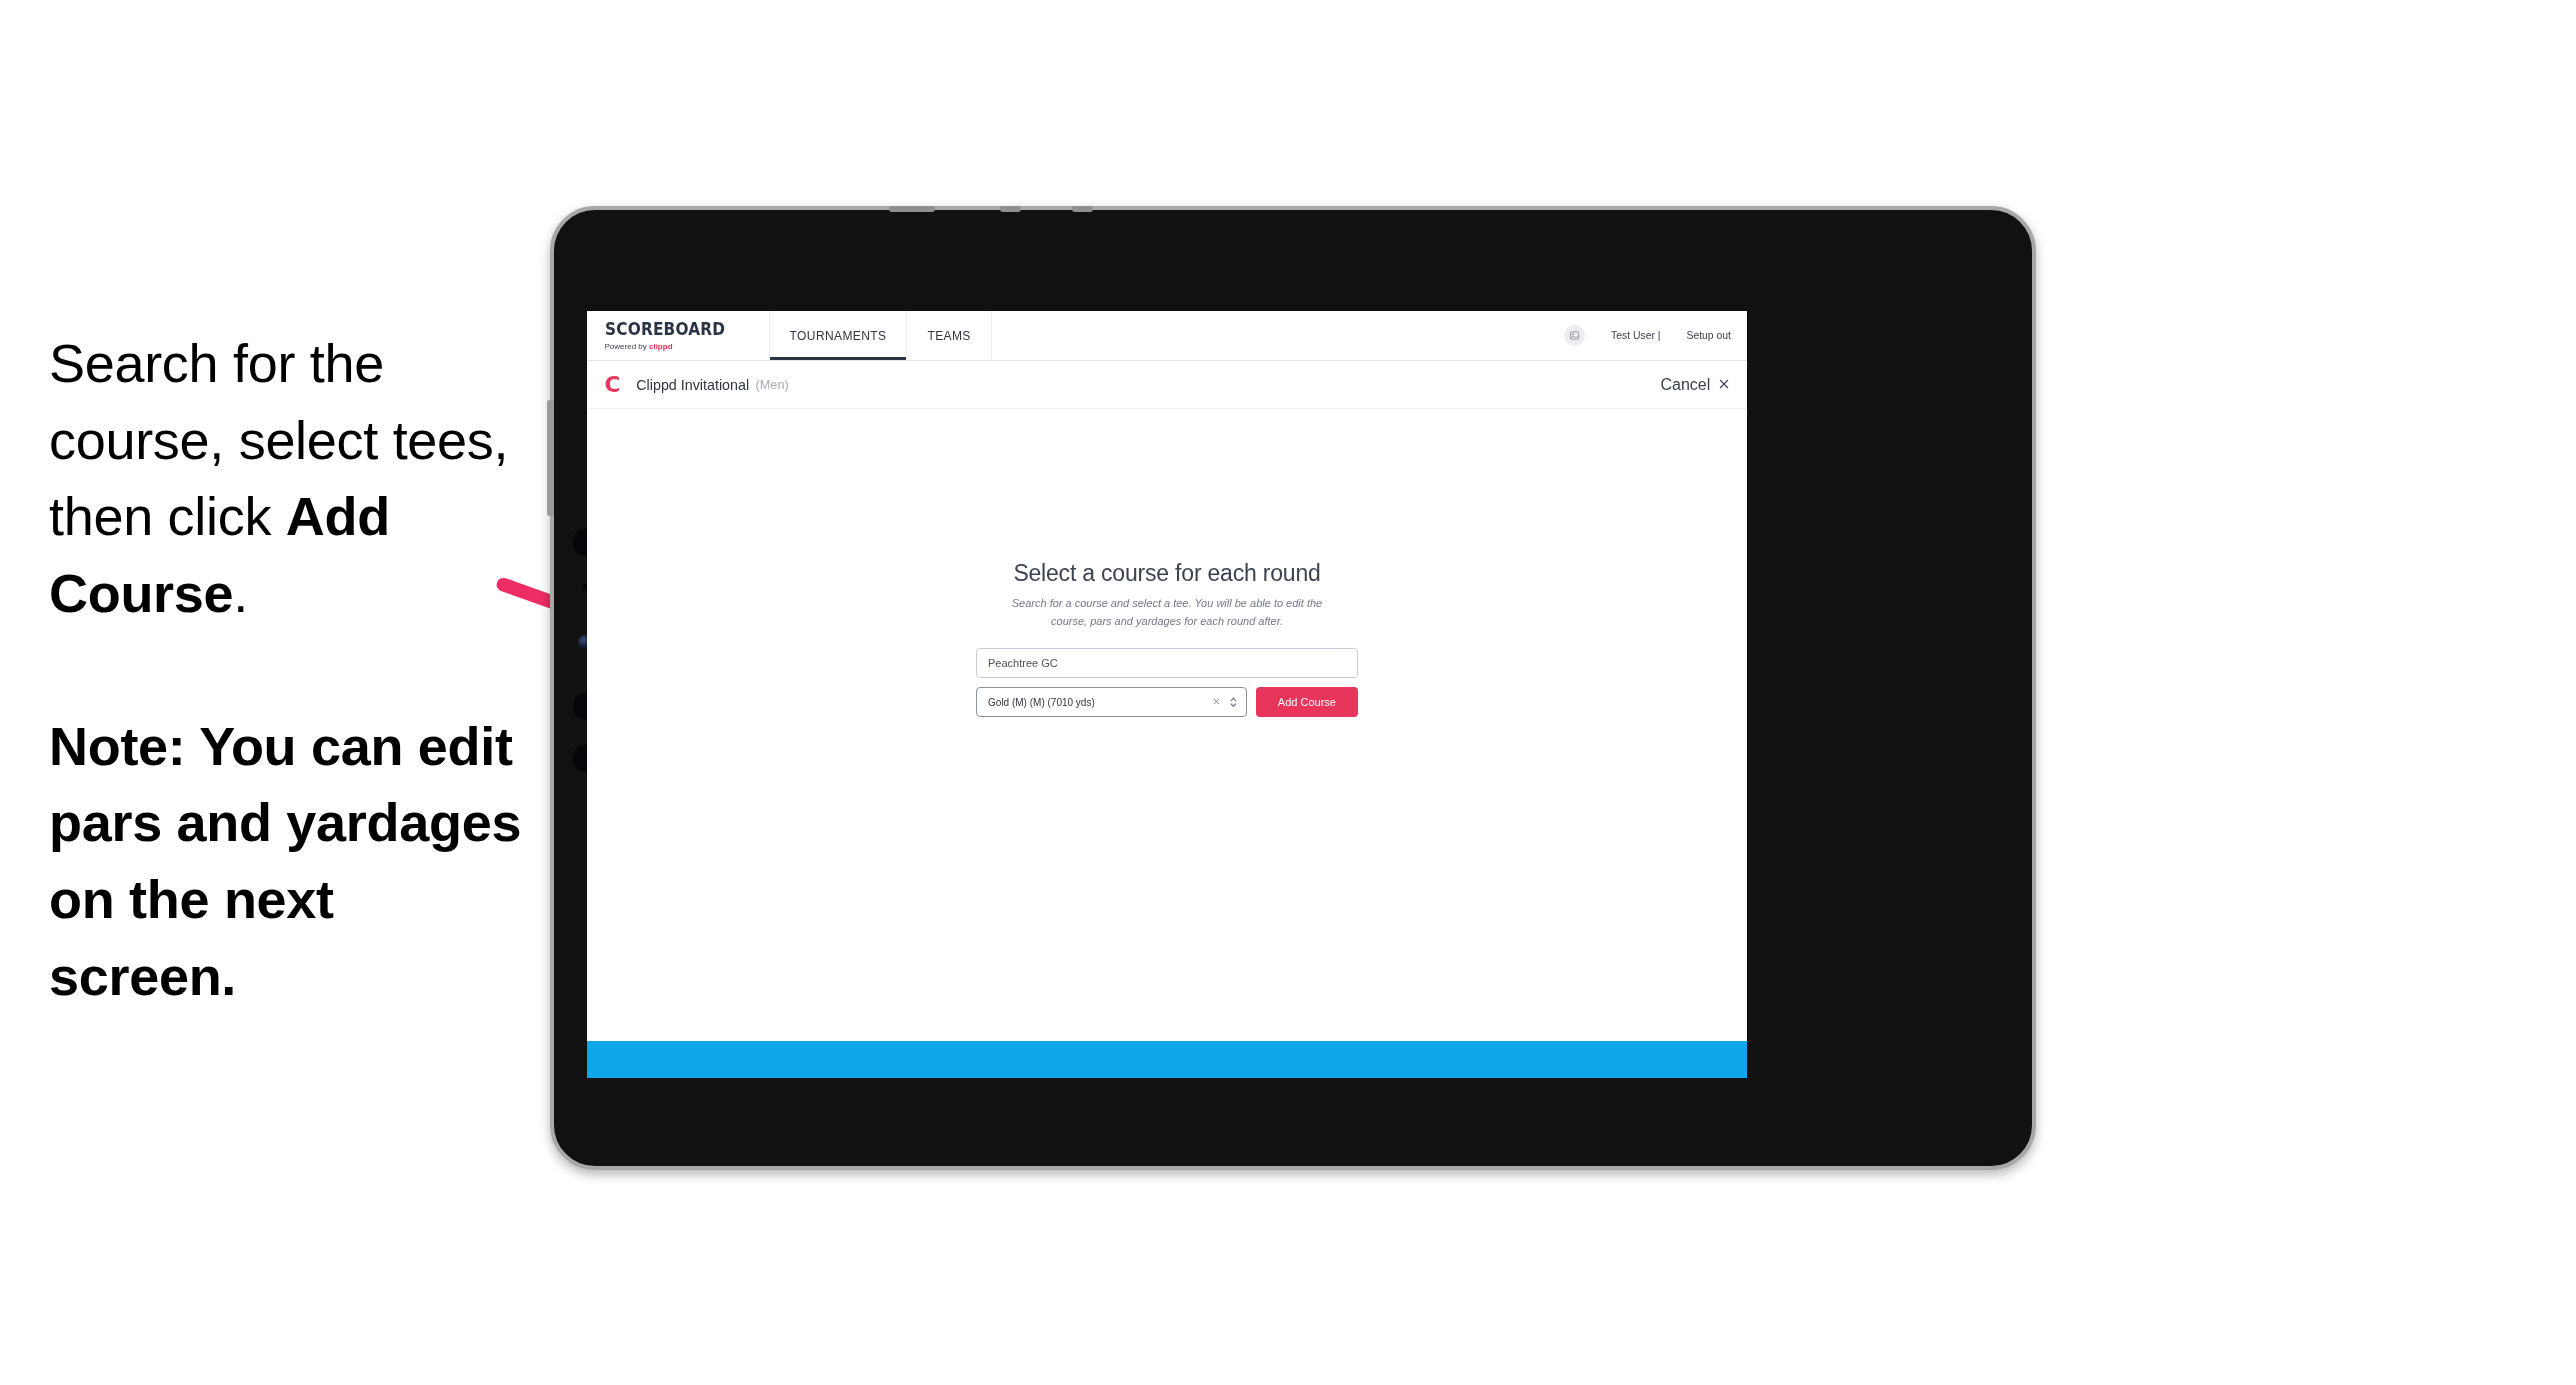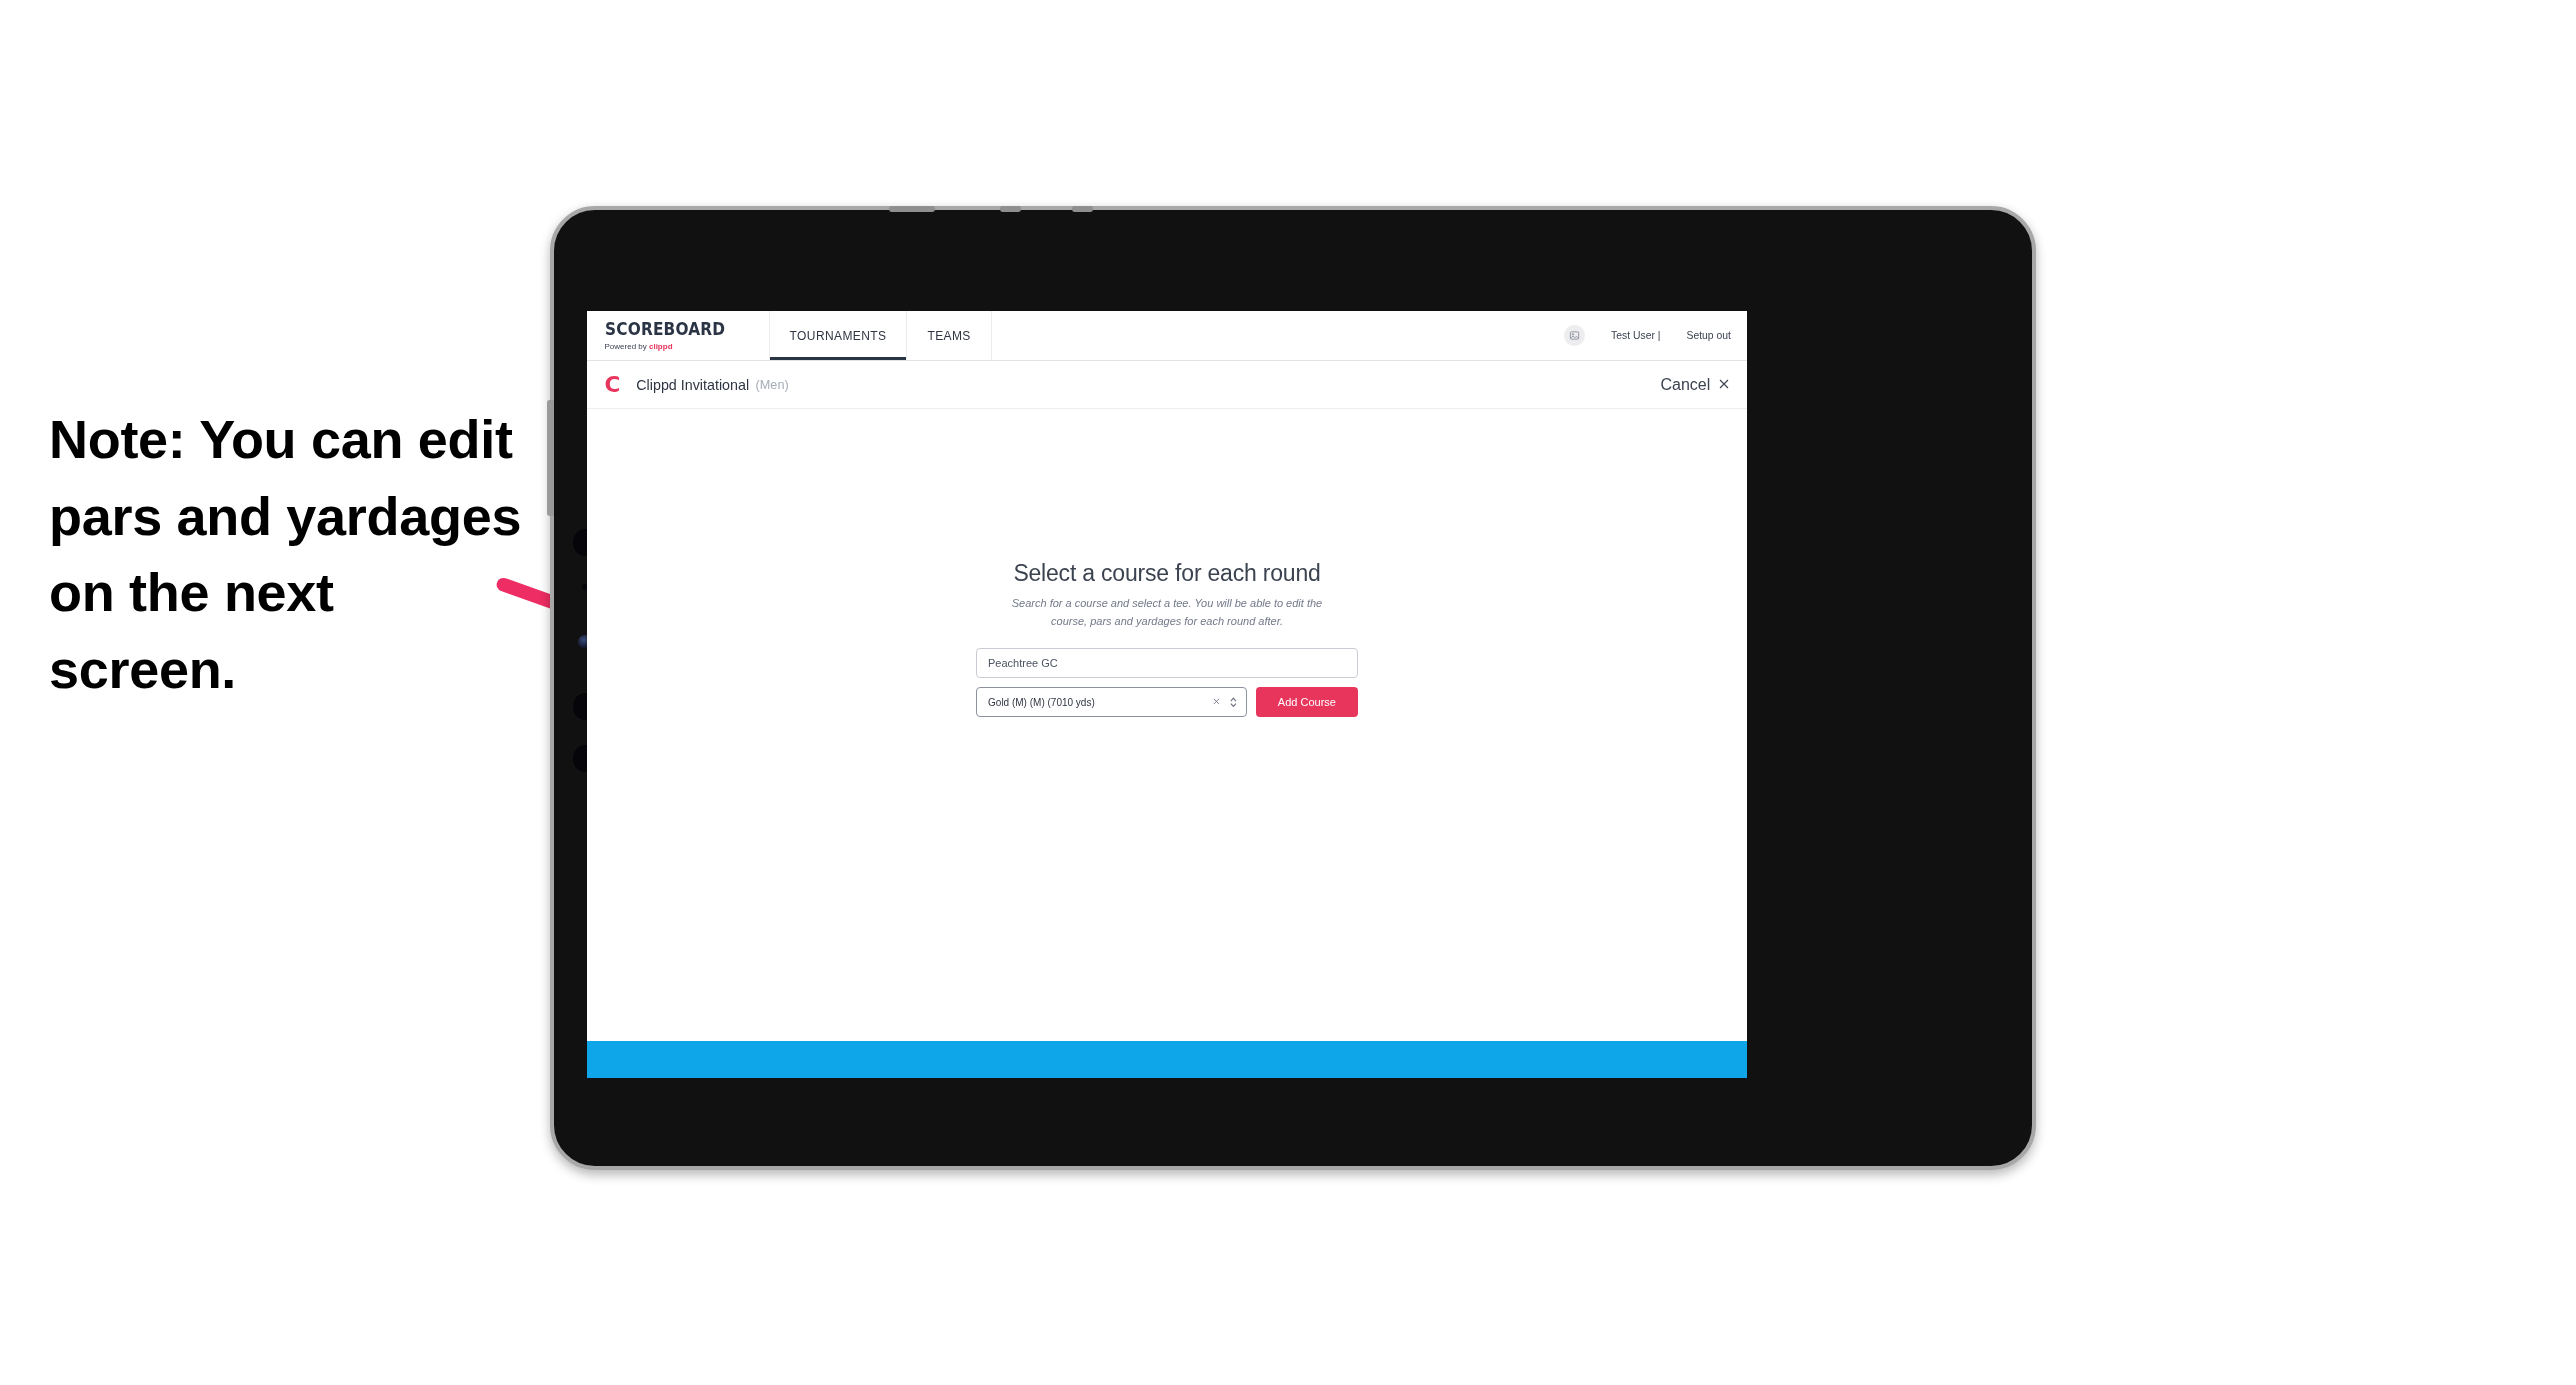--- a/index.html
+++ b/index.html
@@ -306,20 +306,21 @@
     cursor: pointer;
     white-space: nowrap;
   }
 </style>
 </head>
 <body>
 
 <div id="page">
 
   <div class="instructions">
+    <div class="instr-para"><span>Search for the course, select tees, then click </span><strong>Add Course</strong><span>.</span></div>
     <div class="instr-gap"></div>
     <div class="instr-para bold">Note: You can edit pars and yardages on the next screen.</div>
   </div>
 
   <svg class="arrow-svg" viewBox="0 0 3234 1740">
     <g>
       <line x1="632" y1="734" x2="1268" y2="961" stroke="#ED2D63" stroke-width="17" stroke-linecap="round"></line>
       <polygon points="1315,990 1224,977 1272,922" fill="#ED2D63"></polygon>
       <polygon points="1315,990 1236,1005 1252,946" fill="#ED2D63"></polygon>
     </g>

